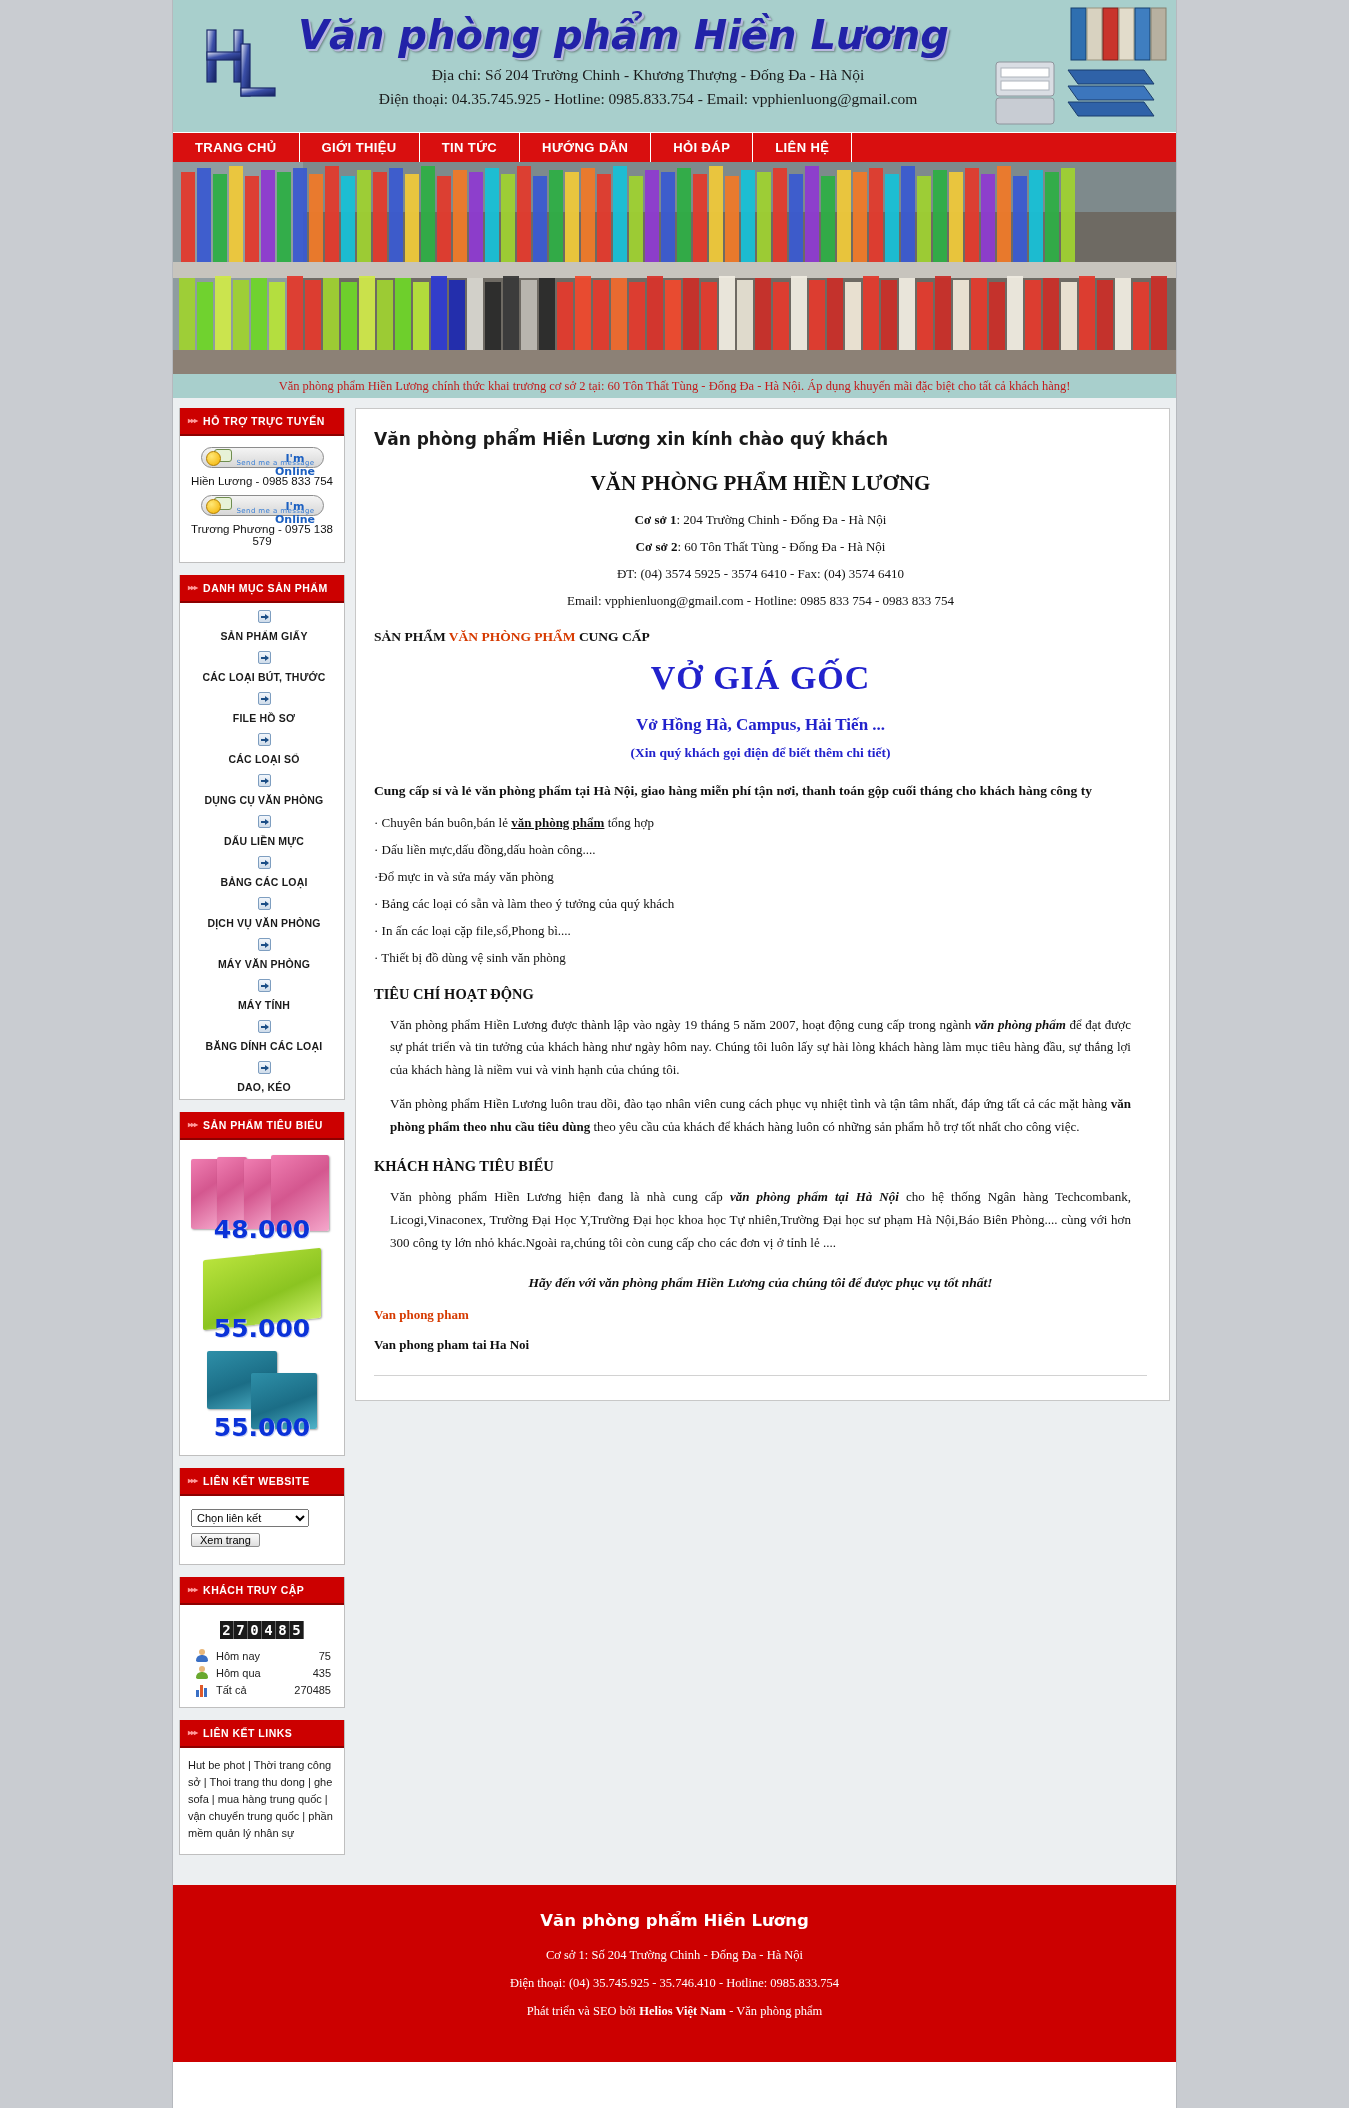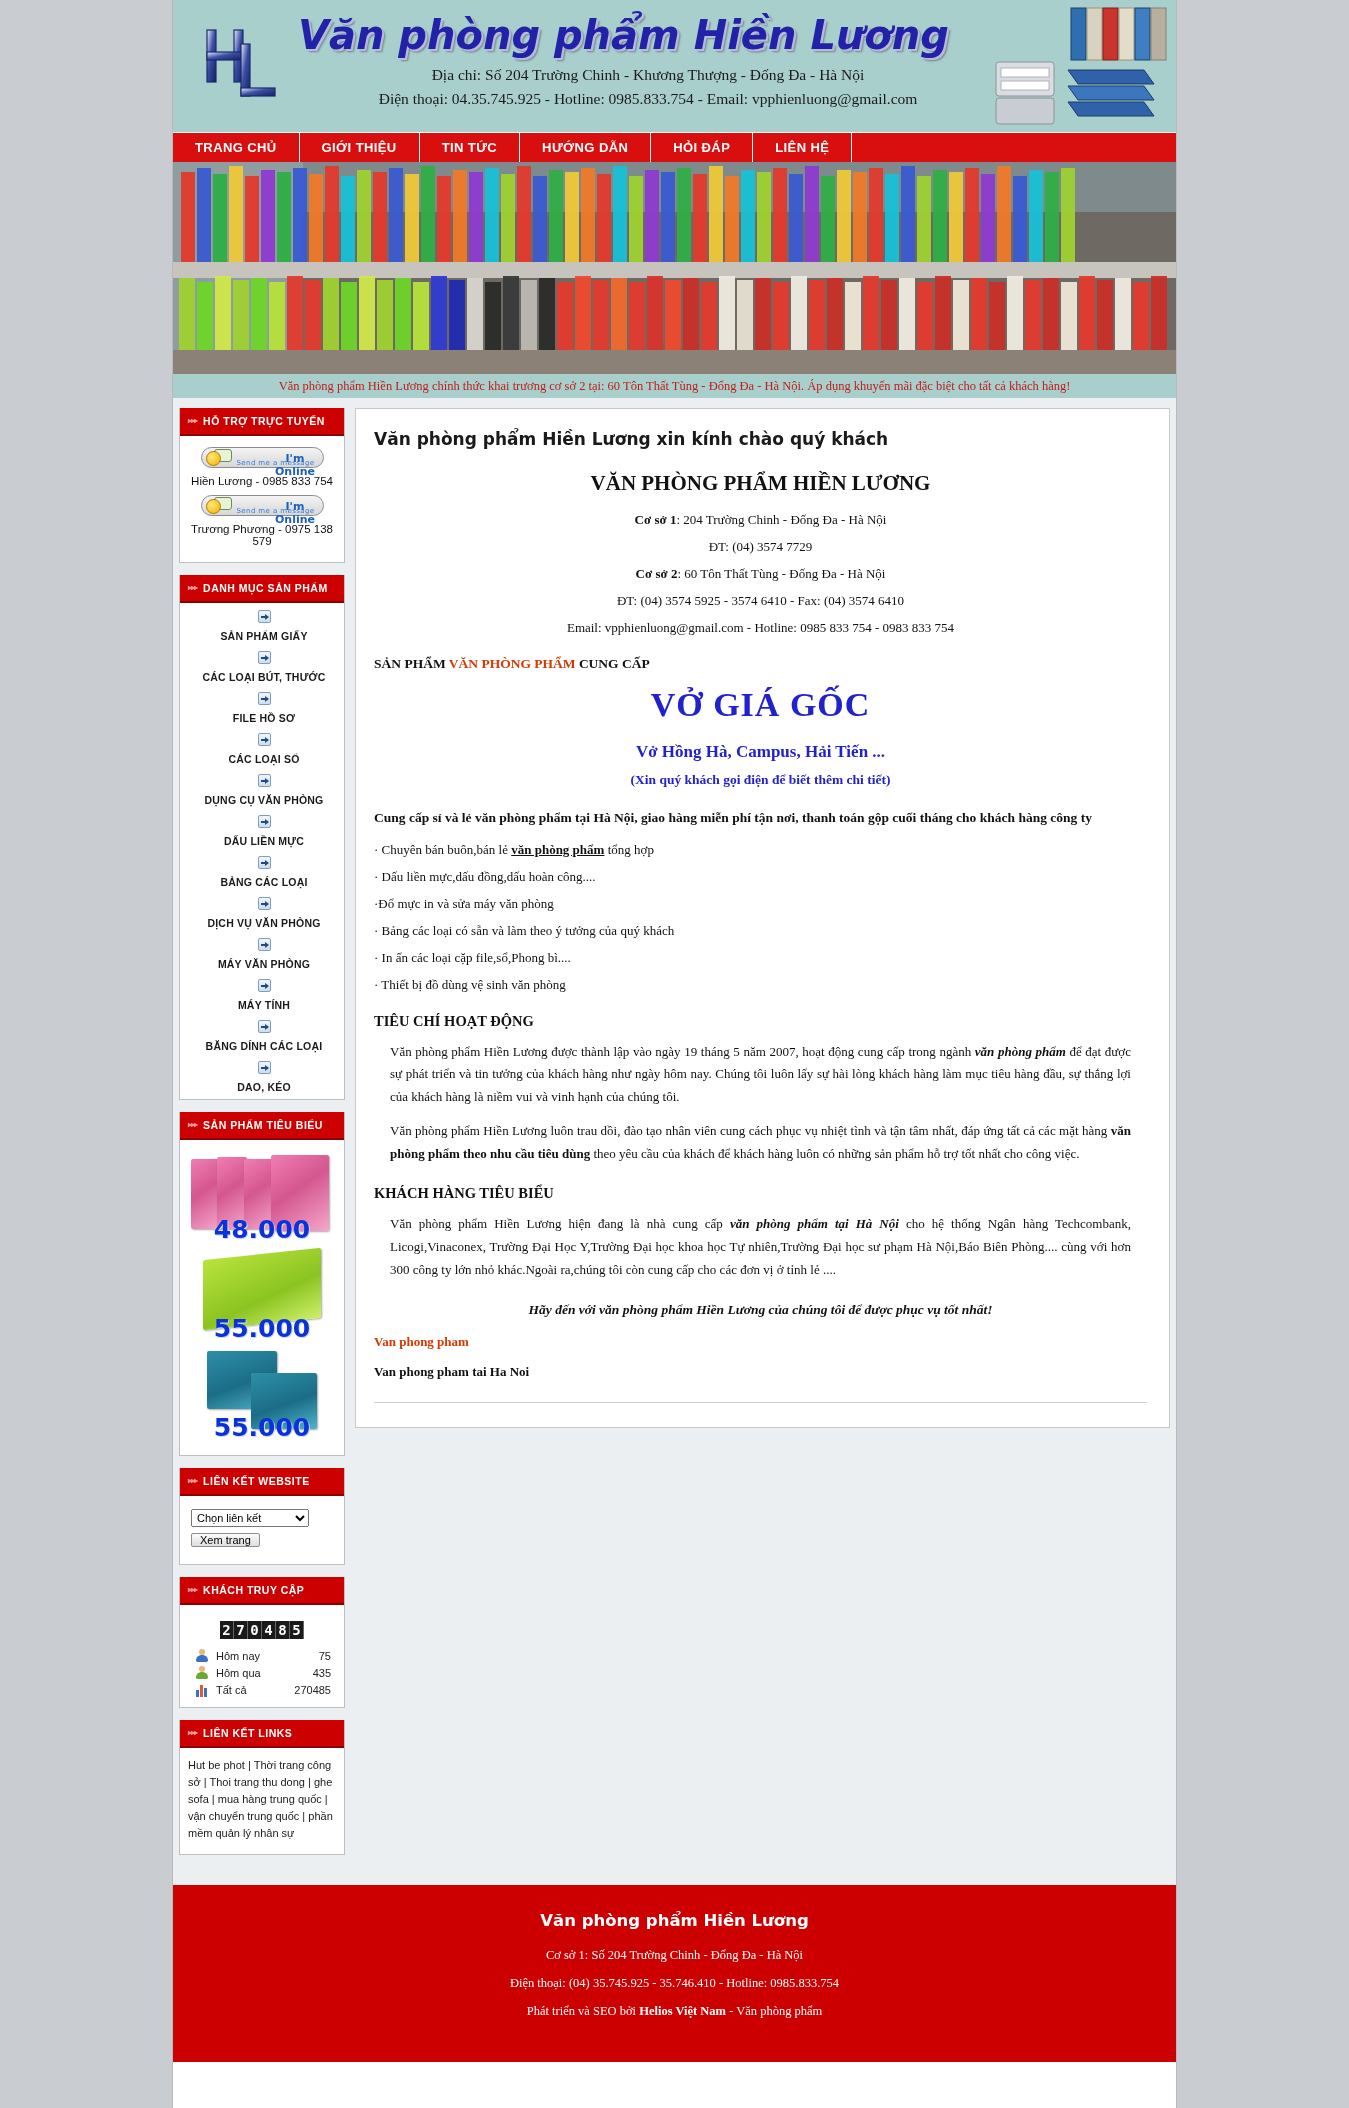--- a/index.html
+++ b/index.html
@@ -843,21 +843,20 @@
     <main class="content">
       <div class="content-panel">
 
         <h1 class="welcome">Văn phòng phẩm Hiền Lương xin kính chào quý khách</h1>
 
         <div class="c-h1">VĂN PHÒNG PHẨM HIỀN LƯƠNG</div>
 
         <p class="c-line">
           <b>Cơ sở 1</b><span>: 204 Trường Chinh - Đống Đa - Hà Nội</span>
         </p>
-        <p class="c-line">ĐT: (04) 3574 7729</p>
         <p class="c-line">
           <b>Cơ sở 2</b><span>: 60 Tôn Thất Tùng - Đống Đa - Hà Nội</span>
         </p>
         <p class="c-line">ĐT: (04) 3574 5925 - 3574 6410 -  Fax: (04) 3574 6410</p>
         <p class="c-line">Email: vpphienluong@gmail.com   -   Hotline: 0985 833 754 - 0983 833 754</p>
 
         <div class="sect-sub">
           <span>SẢN PHẨM </span><span class="red-in">VĂN PHÒNG PHẨM</span><span> CUNG CẤP</span>
         </div>
 

